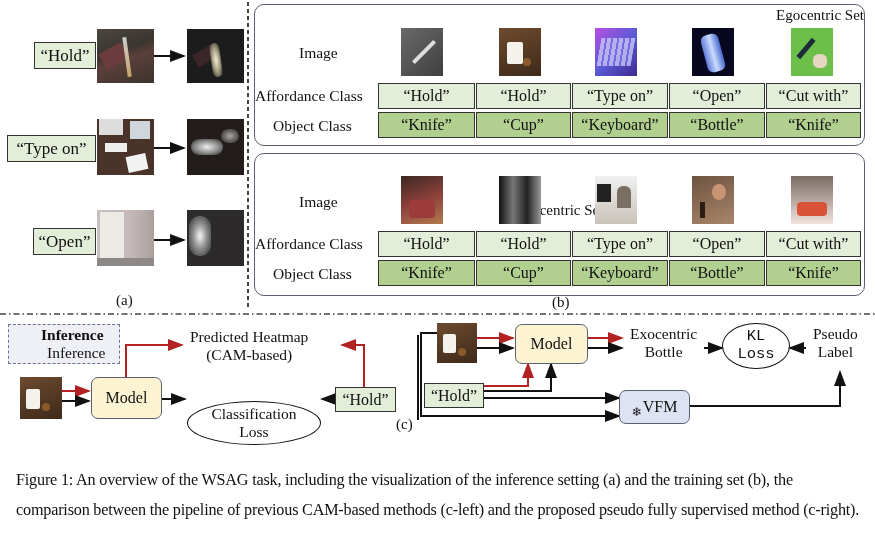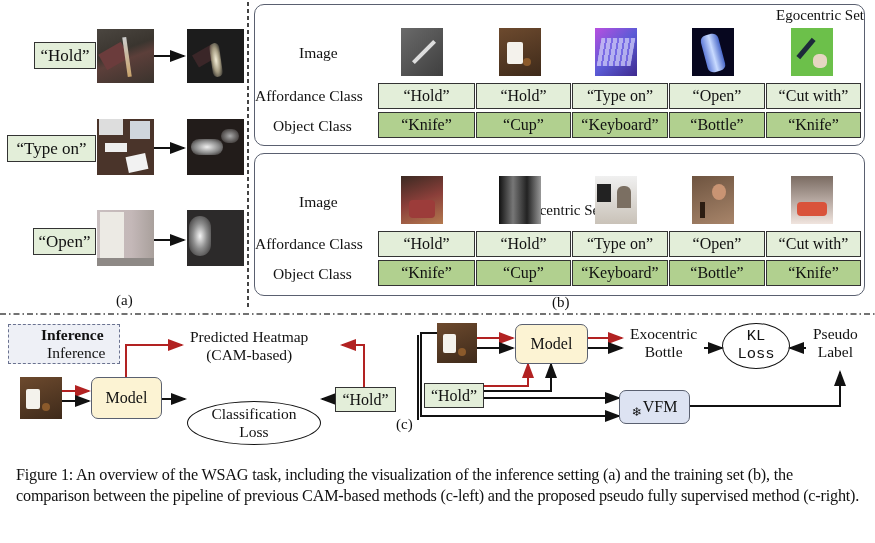--- a/index.html
+++ b/index.html
@@ -12,21 +12,21 @@
   .row-label{position:absolute;font-size:15.5px;white-space:nowrap;}
   .cell{position:absolute;box-sizing:border-box;border:1.5px solid #333;font-size:16px;display:flex;align-items:center;justify-content:center;white-space:nowrap;}
   .cell.aff{background:#e3eed9;}
   .cell.obj{background:#b1d08f;}
   .simg{position:absolute;width:42px;height:48px;}
   .sublabel{position:absolute;font-size:15px;}
   .legend{position:absolute;border:1.3px dashed #6a7290;background:#eef0f6;box-sizing:border-box;}
   .model{position:absolute;background:#fcf3d3;border:1.3px solid #5a6070;border-radius:7px;box-sizing:border-box;display:flex;align-items:center;justify-content:center;font-size:16px;}
   .vfm{position:absolute;background:#dde3f2;border:1.3px solid #5a6070;border-radius:7px;box-sizing:border-box;display:flex;align-items:center;justify-content:center;font-size:16px;}
   .txt{position:absolute;font-size:15.5px;text-align:center;line-height:18px;white-space:nowrap;}
-  .caption{position:absolute;left:16px;top:465px;width:850px;font-size:16.2px;line-height:21px;letter-spacing:-0.2px;}
+  .caption{position:absolute;left:16px;top:465px;width:850px;font-size:16.2px;line-height:30px;letter-spacing:-0.2px;}
   svg.overlay{position:absolute;left:0;top:0;}
 </style>
 </head>
 <body>
 
 <svg class="overlay" width="875" height="543">
   <defs>
     <marker id="ah-k" markerWidth="8" markerHeight="8" refX="7" refY="4" orient="auto">
         <path d="M0,1 L8,4 L0,7 Z" fill="#111"></path>
       </marker>

